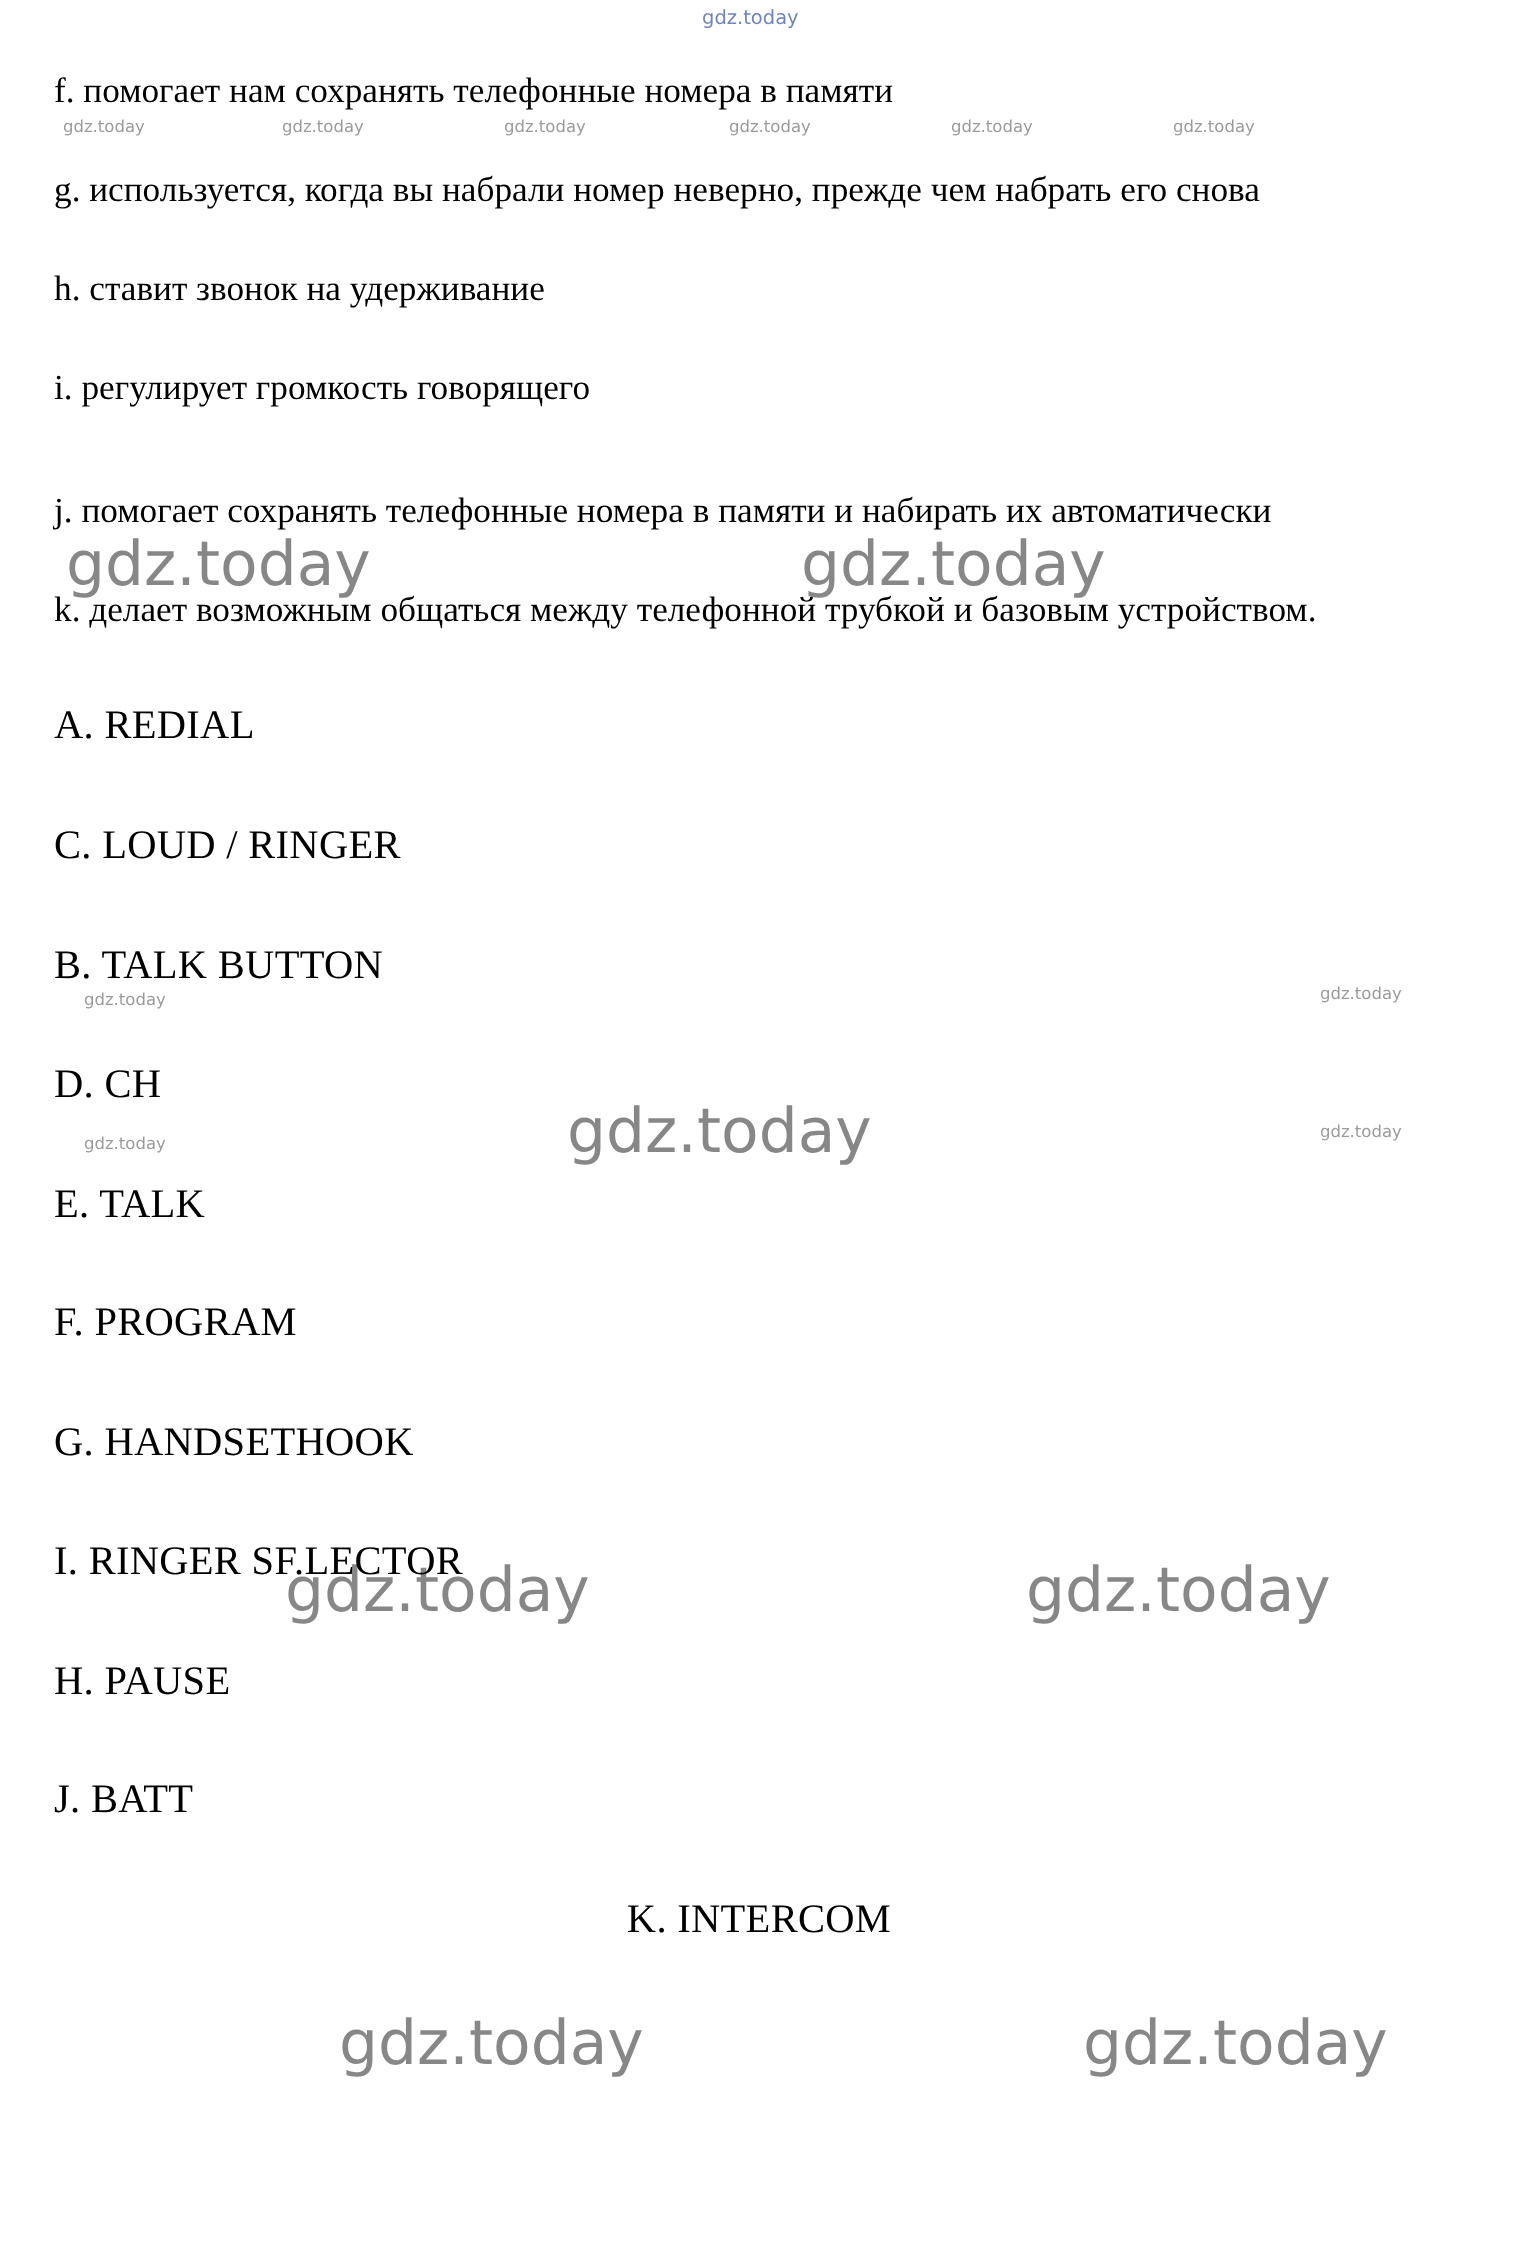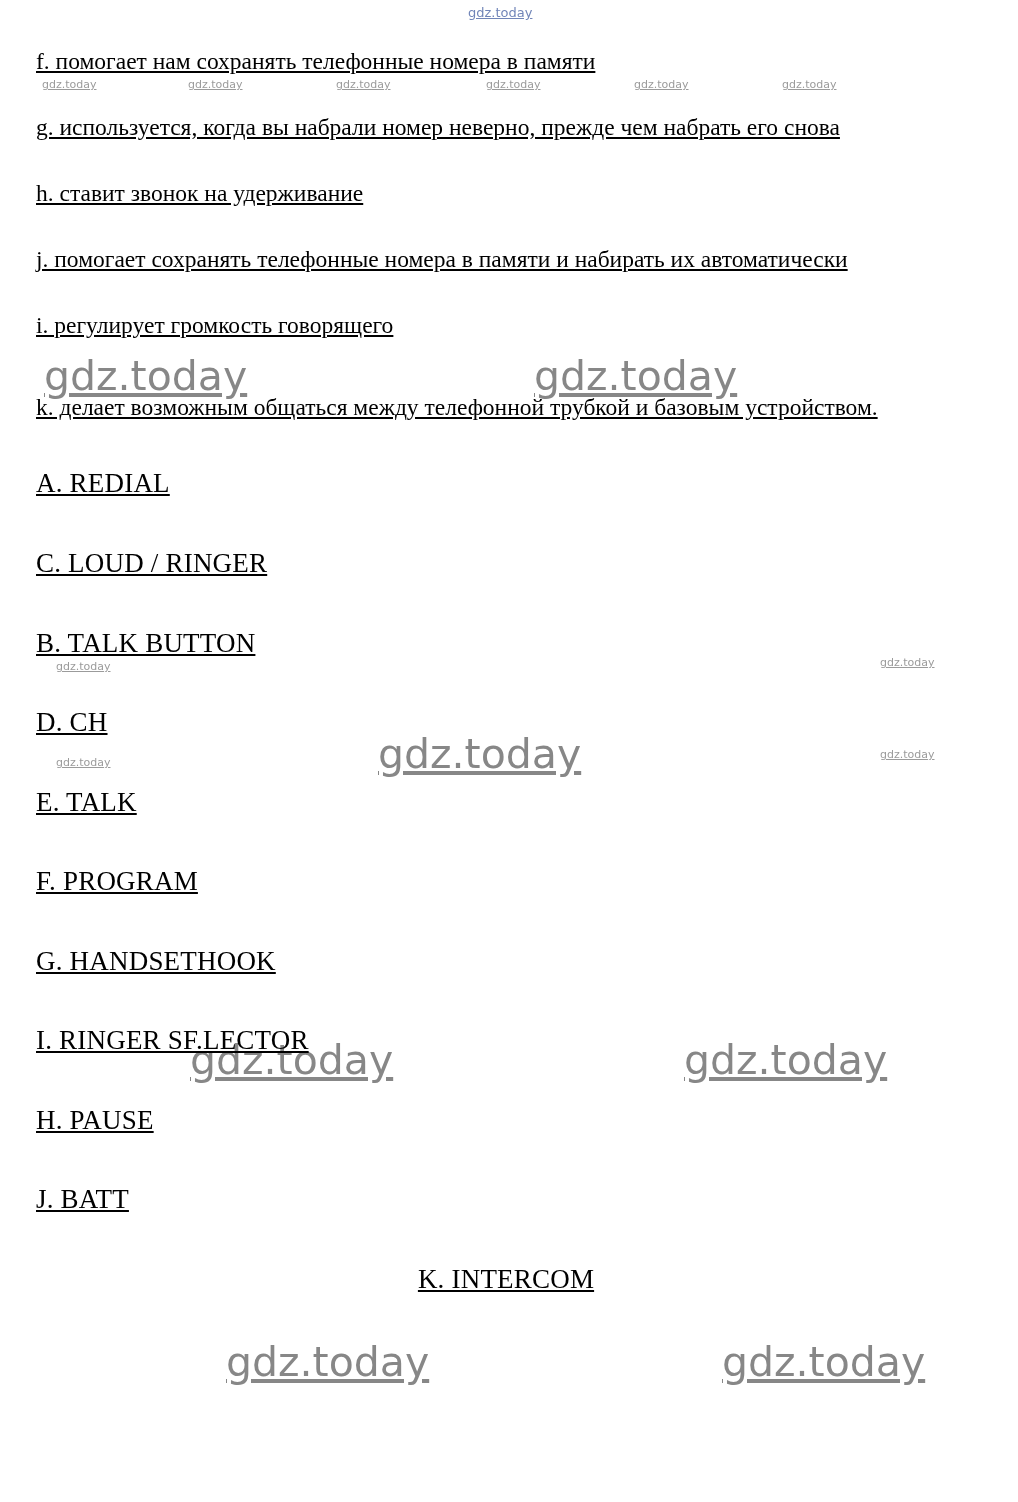--- a/index.html
+++ b/index.html
@@ -20,21 +20,20 @@
     width: 1018px;
     height: 1502px;
     box-sizing: border-box;
     padding: 0;
   }
   .content {
     position: absolute;
     left: 36px;
     top: 46px;
     width: 940px;
-    text-decoration: underline;
   }
   .para {
     font-size: 23.5px;
     line-height: 1.28;
     margin: 0 0 36px 0;
     text-align: justify;
     text-justify: inter-word;
   }
   .para.nojust {
     text-align: left;
@@ -46,21 +45,20 @@
     letter-spacing: 0.2px;
   }
   
   .wm {
     position: absolute;
     color: #6b6b6b;
     font-family: "DejaVu Sans", sans-serif;
     white-space: nowrap;
     pointer-events: none;
     user-select: none;
-    text-decoration: underline;
   }
   .wm-big {
     font-size: 41px;
     color: #5a5a5a;
     opacity: 0.72;
   }
   .wm-small {
     font-size: 11px;
     color: #8a8a8a;
     opacity: 0.85;
@@ -99,22 +97,22 @@
   <span class="wm wm-big" style="left:190px; top:1036px;">gdz.today</span>
   <span class="wm wm-big" style="left:684px; top:1036px;">gdz.today</span>
 
   <span class="wm wm-big" style="left:226px; top:1338px;">gdz.today</span>
   <span class="wm wm-big" style="left:722px; top:1338px;">gdz.today</span>
 
   <div class="content">
     <p class="para nojust">f. помогает нам сохранять телефонные номера в памяти</p>
     <p class="para">g. используется, когда вы набрали номер неверно, прежде чем набрать его снова</p>
     <p class="para nojust">h. ставит звонок на удерживание</p>
+    <p class="para nojust" style="margin-bottom:52px;">i. регулирует громкость говорящего</p>
     <p class="para">j. помогает сохранять телефонные номера в памяти и набирать их автоматически</p>
-    <p class="para nojust" style="margin-bottom:52px;">i. регулирует громкость говорящего</p>
     <p class="para" style="margin-bottom:44px;">k. делает возможным общаться между телефонной трубкой и базовым устройством.</p>
 
     <div class="item">A. REDIAL</div>
     <div class="item">C. LOUD / RINGER</div>
     <div class="item">B. TALK BUTTON</div>
     <div class="item">D. CH</div>
     <div class="item">E. TALK</div>
     <div class="item">F. PROGRAM</div>
     <div class="item">G. HANDSETHOOK</div>
     <div class="item">I. RINGER SF.LECTOR</div>

